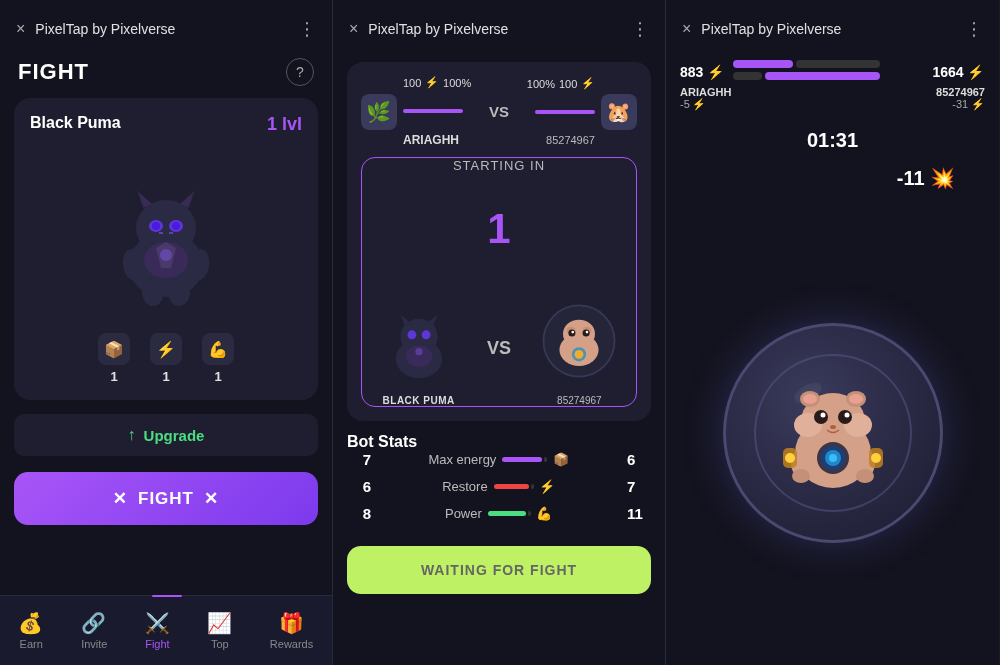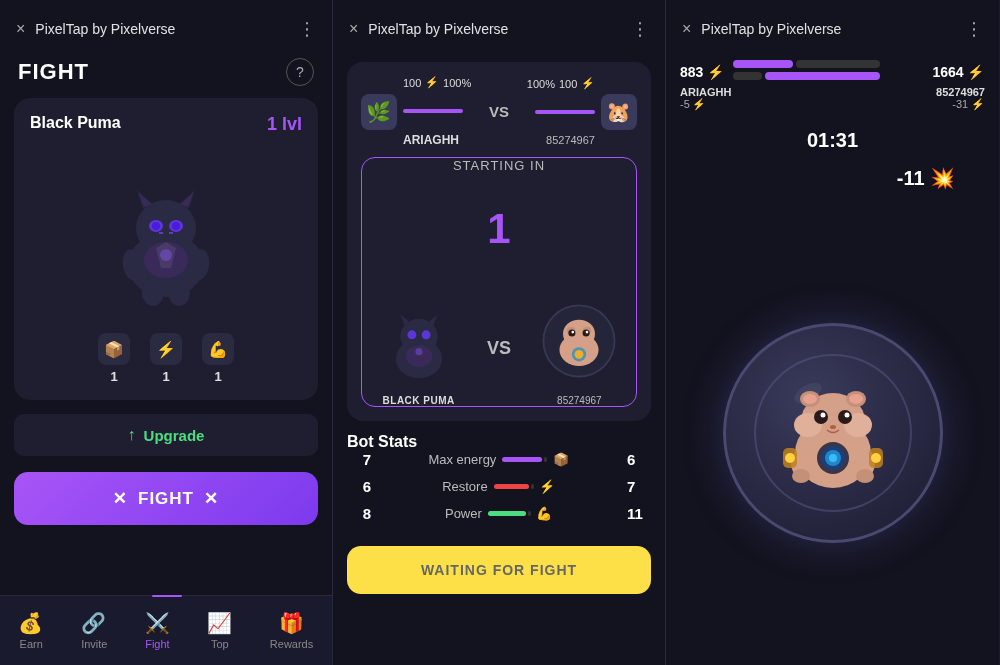--- a/index.html
+++ b/index.html
@@ -372,21 +372,21 @@
     .stat-right-val {
       width: 24px;
       text-align: left;
       font-size: 15px;
       font-weight: 700;
       color: #fff;
     }
 
     .waiting-btn {
       margin: 14px 14px 0;
-      background: #fde047;
+      background: #bef264;
       border: none;
       border-radius: 14px;
       padding: 16px;
       color: #666;
       font-size: 14px;
       font-weight: 600;
       letter-spacing: 1px;
       width: calc(100% - 28px);
       text-align: center;
     }

